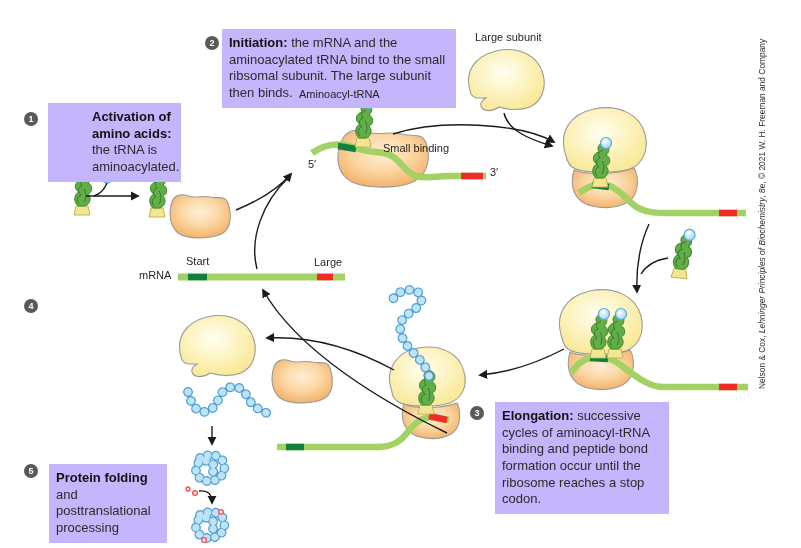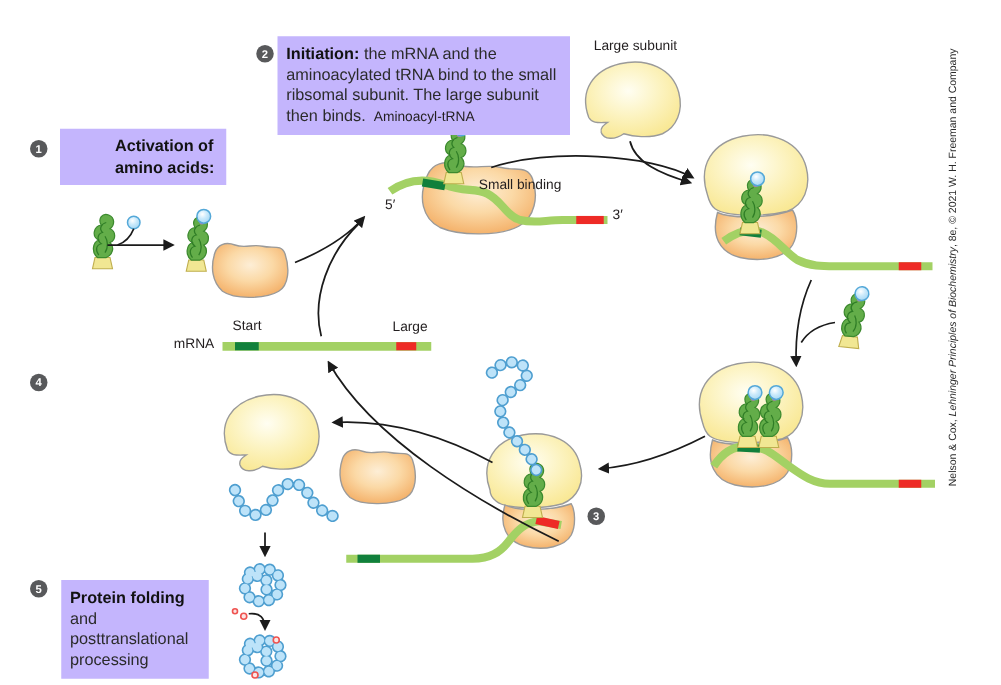--- a/index.html
+++ b/index.html
@@ -180,24 +180,27 @@
     </g>
   </svg>
 
   <div class="stepnum" style="left:24px;top:112px;">1</div>
   <div class="stepnum" style="left:205px;top:36px;">2</div>
   <div class="stepnum" style="left:470px;top:406px;">3</div>
   <div class="stepnum" style="left:24px;top:299px;">4</div>
   <div class="stepnum" style="left:24px;top:464px;">5</div>
 
   <div class="notebox blocklead" style="left:48px;top:103px;width:82px;padding-left:44px;">
-    <b>Activation of amino acids:</b>
+    <b>Activation of amino acids:</b><span>the tRNA is aminoacylated.</span>
   </div>
   <div class="notebox" style="left:222px;top:29px;width:220px;">
     <b>Initiation:</b> <span>the mRNA and the aminoacylated tRNA bind to the small ribsomal subunit. The large subunit then binds.</span>
+  </div>
+  <div class="notebox" style="left:495px;top:402px;width:160px;">
+    <b>Elongation:</b> <span>successive cycles of aminoacyl-tRNA binding and peptide bond formation occur until the ribosome reaches a stop codon.</span>
   </div>
   <div class="notebox blocklead" style="left:49px;top:464px;width:104px;">
     <b>Protein folding</b><span>and posttranslational processing</span>
   </div>
 
   <div class="label" style="left:475px;top:31px;">Large subunit</div>
   <div class="label" style="left:299px;top:88px;">Aminoacyl-tRNA</div>
   <div class="label" style="left:383px;top:142px;">Small binding</div>
   <div class="label" style="left:308px;top:158px;">5′</div>
   <div class="label" style="left:490px;top:166px;">3′</div>

